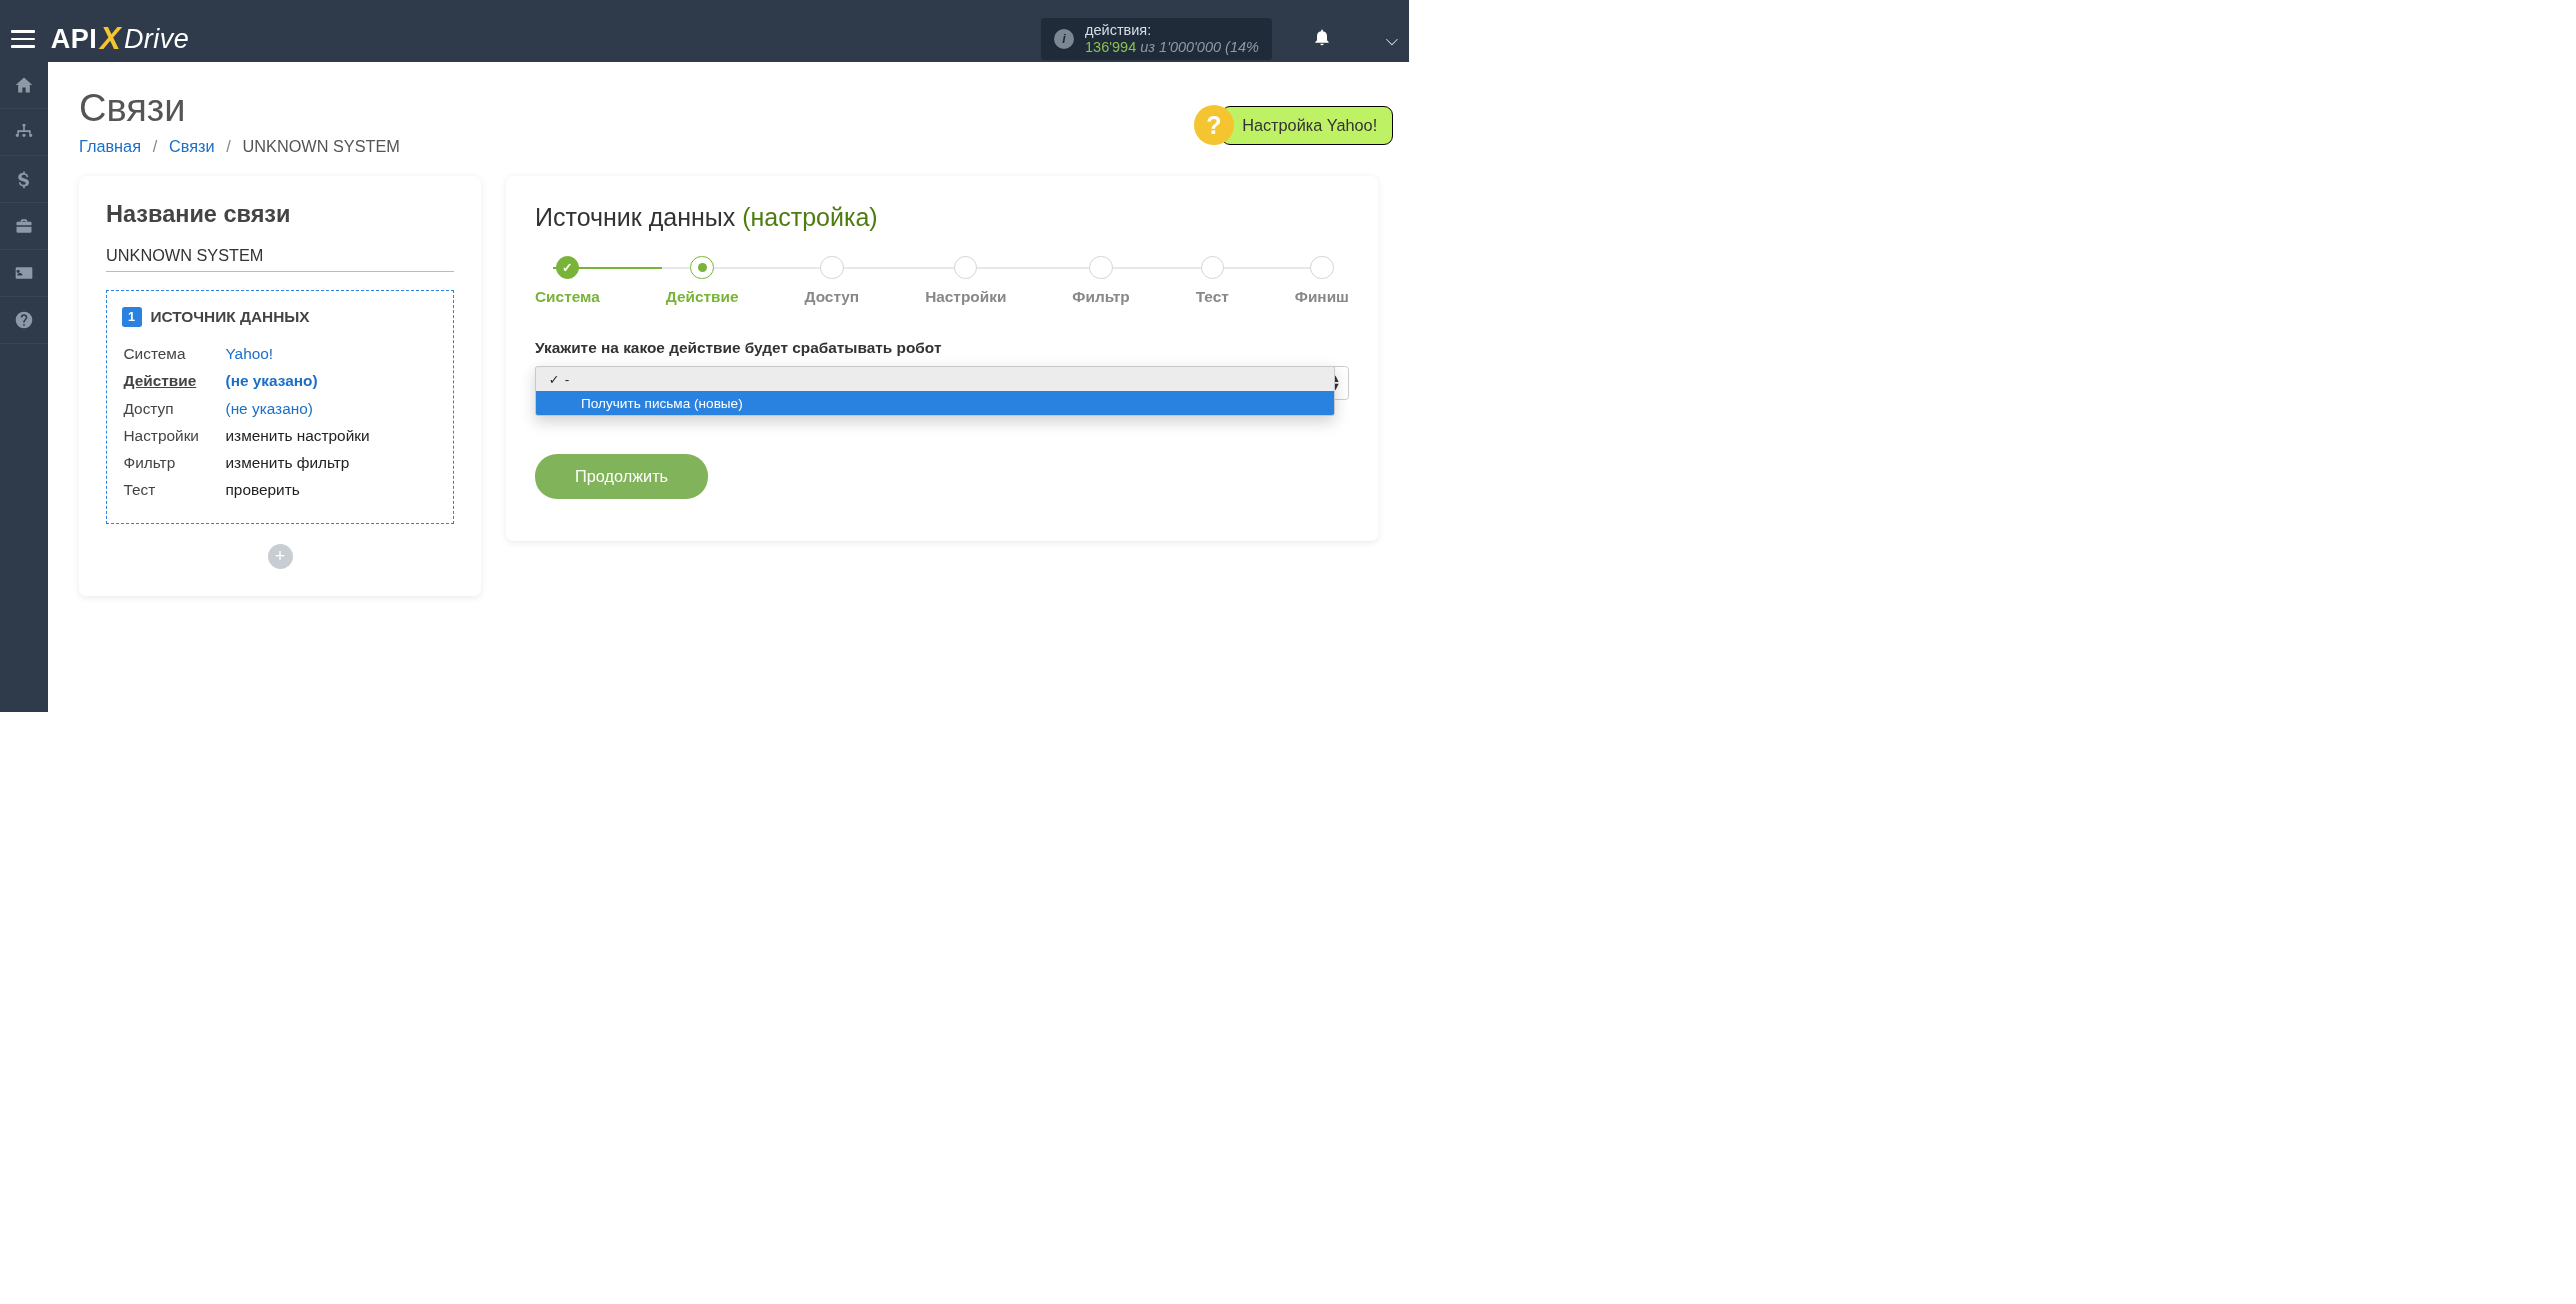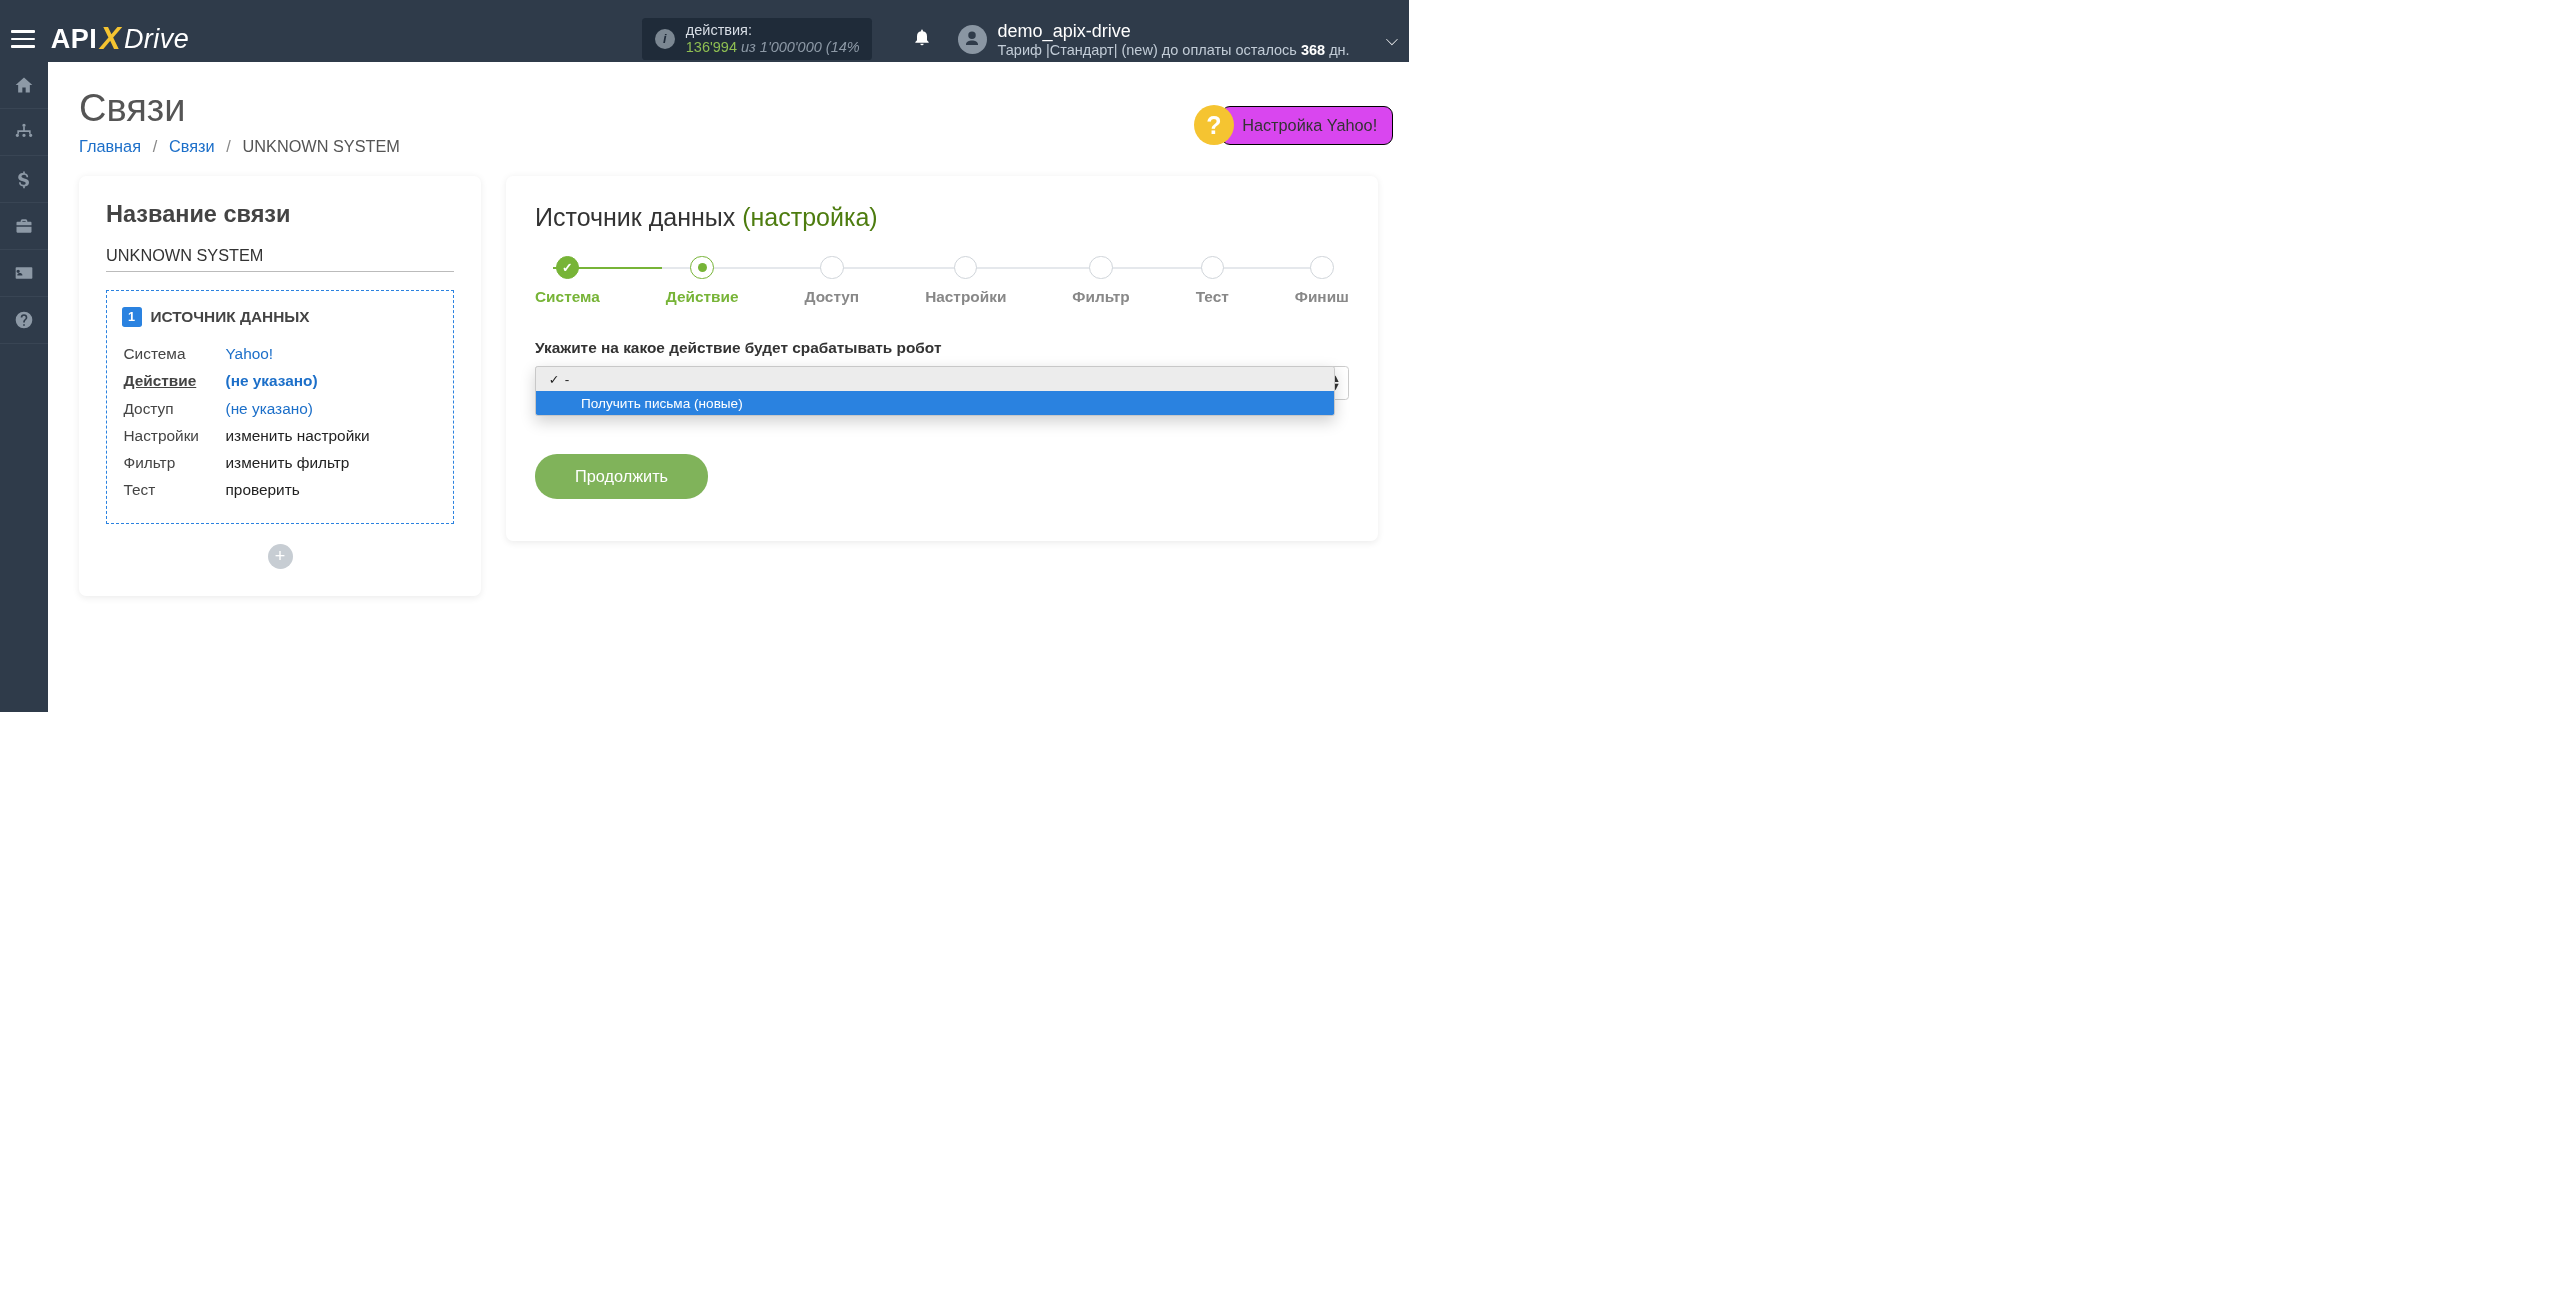--- a/index.html
+++ b/index.html
@@ -34,21 +34,21 @@
 
 
 .main { position:absolute; left:48px; top:62px; right:0; bottom:0; background:#fff; padding: 25px 31px; }
 .page-title { font-size:38px; color:#555; font-weight:400; margin-bottom:7.2px; }
 .breadcrumb { font-size:16.3px; color:#555; margin-bottom:20px; }
 .breadcrumb a { color:#1c6fc9; text-decoration:none; }
 .breadcrumb .sep { color:#888; margin:0 7.2px; }
 
 .help-pill { position:absolute; top: 43px; right: 16.3px; display:flex; align-items:center; }
 .help-badge { width:40px; height:40px; border-radius:50%; background:#f5c431; color:#fff; font-size:25px; font-weight:700; display:flex; align-items:center; justify-content:center; margin-right:-12.7px; z-index:2; }
-.help-text { border:1.8px solid #000; border-radius:9px; padding:9px 14.5px 9px 20px; font-size:16.3px; background:#d946ef; }
+.help-text { border:1.8px solid #000; border-radius:9px; padding:9px 14.5px 9px 20px; font-size:16.3px; background:#bef264; }
 
 .columns { display:flex; gap:25px; align-items:flex-start; }
 
 .card { background:#fff; border-radius:7.2px; box-shadow: 0 1.8px 7.2px rgba(0,0,0,0.08); }
 .card.left { width:402px; padding: 25px 27px 27px; }
 .card.right { flex:1; padding: 27px 29px 42px; }
 
 .card.left h2 { font-size:23.5px; color:#444; font-weight:600; margin-bottom:12.7px; }
 .name-input { width:100%; border:none; border-bottom:0.9px solid #bbb; font-size:16.3px; padding:5.4px 0; outline:none; color:#333; margin-bottom:18px; }
 
@@ -115,33 +115,20 @@
         <span class="muted"> <span>из</span> </span>
         <span class="muted">1'000'000</span>
         <span class="muted"> <span>(14%</span></span>
       </div>
     </div>
   </div>
   <div class="bell">
     <svg viewBox="0 0 24 24" width="20" height="20" fill="#fff">
         <path d="M12 22a2 2 0 0 0 2-2h-4a2 2 0 0 0 2 2zm6-6V11a6 6 0 0 0-5-5.91V4a1 1 0 1 0-2 0v1.09A6 6 0 0 0 6 11v5l-2 2v1h16v-1z"></path>
       </svg>
-  </div>
-  <div class="user-block">
-    <div class="avatar">
-      <svg viewBox="0 0 24 24">
-          <path d="M12 12a5 5 0 1 0-5-5 5 5 0 0 0 5 5zm0 2c-4 0-8 2-8 5v1h16v-1c0-3-4-5-8-5z"></path>
-        </svg>
-    </div>
-    <div class="user-text">
-      <div class="name">demo_apix-drive</div>
-      <div class="plan">
-        <span>Тариф |Стандарт| (new) до оплаты осталось </span><b>368</b><span> дн.</span>
-      </div>
-    </div>
   </div>
   <div class="caret">⌵</div>
 </div>
 
 <div class="sidebar">
   <div class="side-item">
       <svg viewBox="0 0 24 24">
         <path d="M12 3l10 9h-3v9h-5v-6H10v6H5v-9H2z"></path>
       </svg>
     </div>

